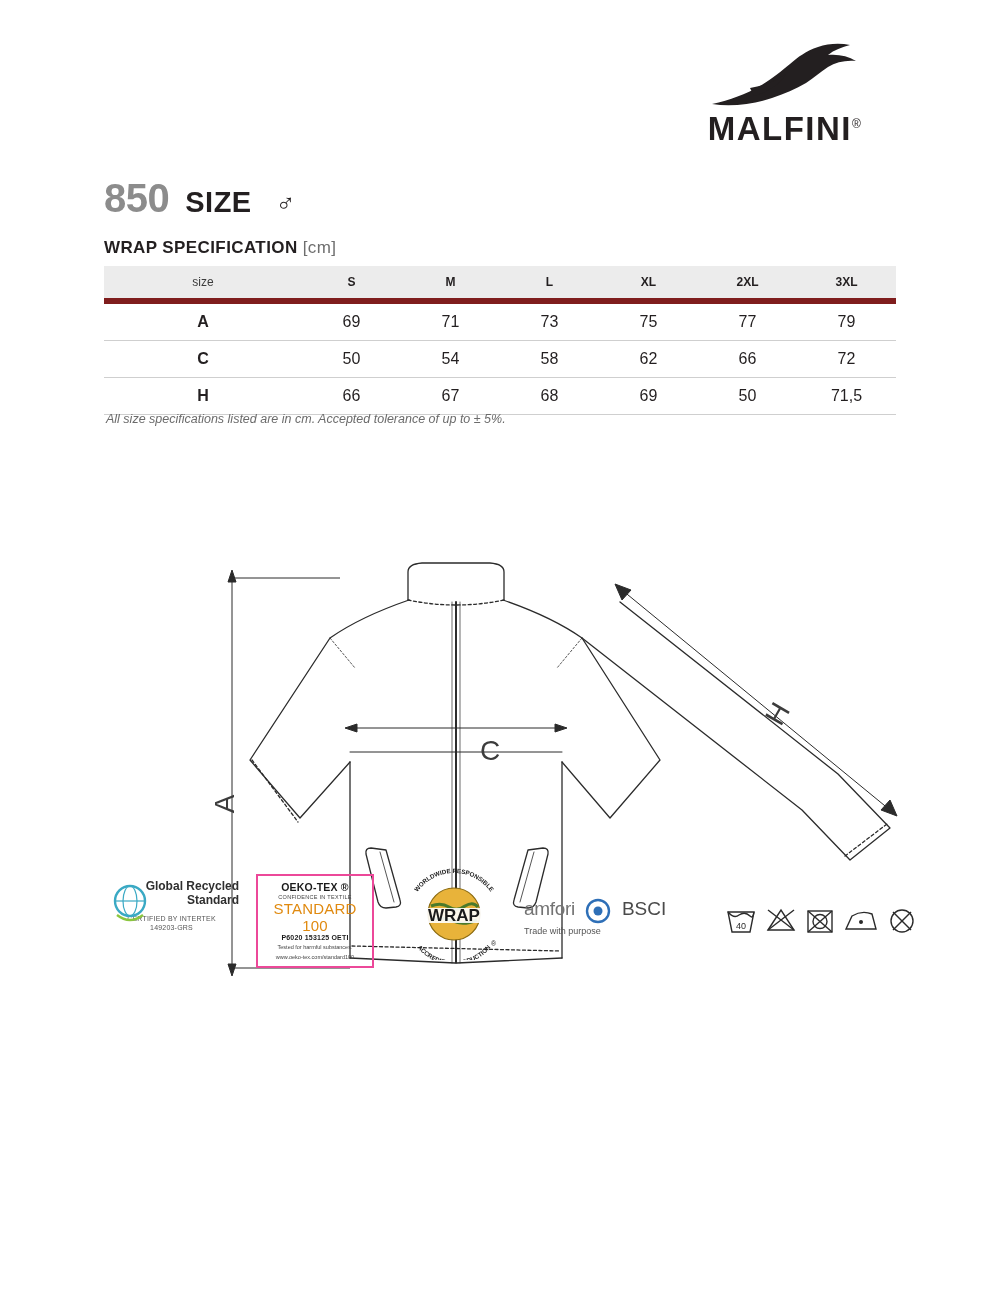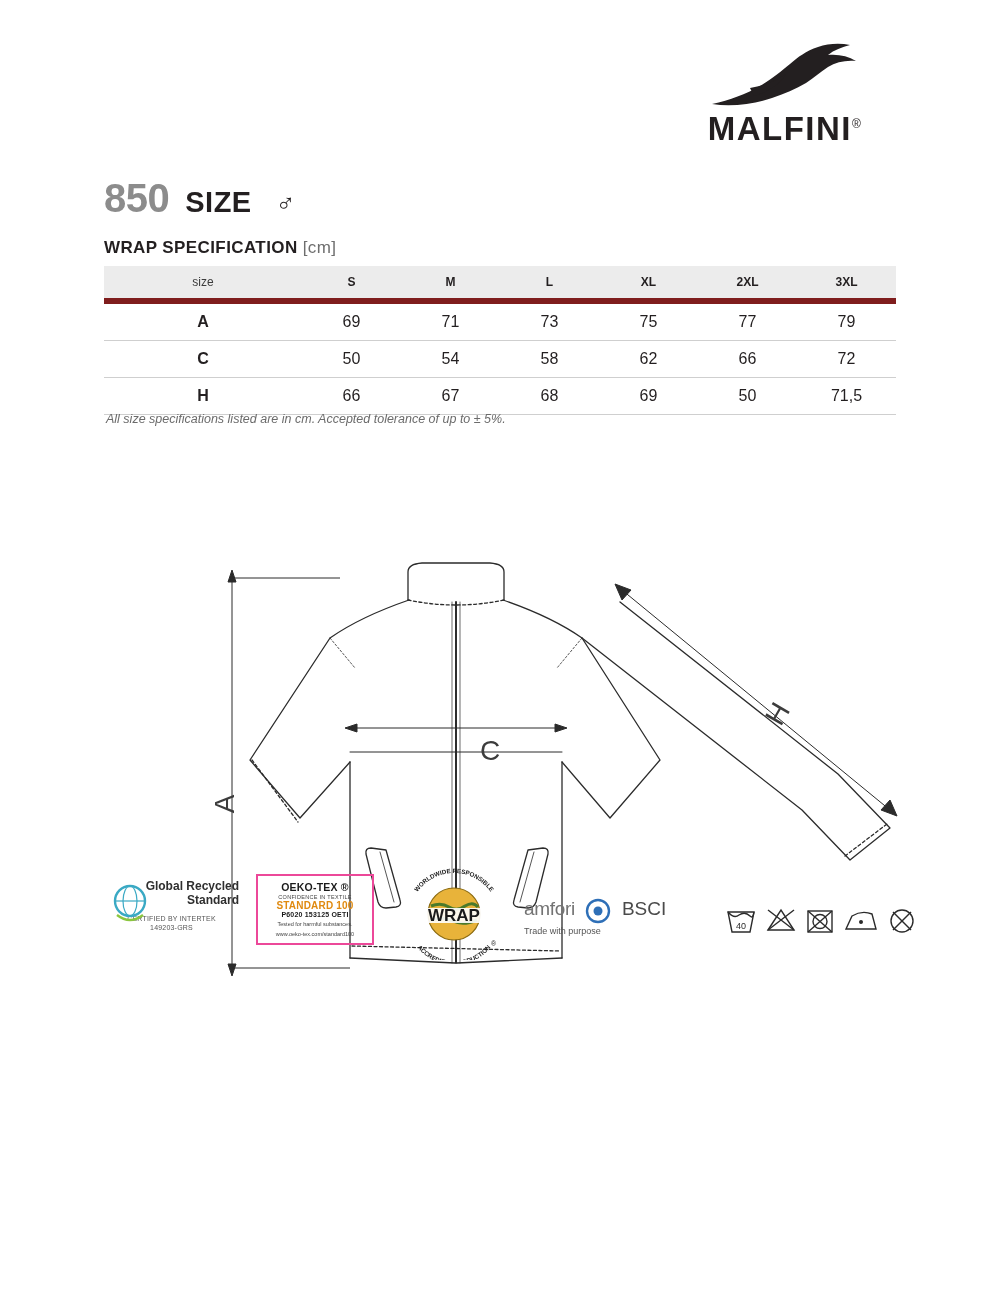--- a/index.html
+++ b/index.html
@@ -171,21 +171,21 @@
   }
 
   .oeko {
     left: 152px; top: 0px;
     width: 118px;
     border: 2px solid #ec4899;
     padding: 5px 4px 4px 4px;
   }
   .oeko .l1 { font-size: 10.5px; font-weight: bold; color: #1a1a1a; letter-spacing: .2px;}
   .oeko .l2 { font-size: 5.5px; color: #444; letter-spacing: .3px; margin-top: 1px;}
-  .oeko .l3 { font-size: 10px; font-weight: bold; color: #e08a10; letter-spacing: .2px;}
+  .oeko .l3 { font-size: 15px; font-weight: normal; color: #e08a10; letter-spacing: .2px;}
   .oeko .l4 { font-size: 7px; font-weight: bold; color: #1a1a1a; letter-spacing: .2px;}
   .oeko .l5 { font-size: 5.5px; color: #444; margin-top: 3px; line-height: 1.35;}
 
   .wrap-logo { left: 290px; top: -6px; width: 120px; }
   .amfori { left: 420px; top: 24px; width: 180px; text-align: left; }
   .amfori .amfori-name {
     font-size: 19px; color: #737373; letter-spacing: -0.3px; display: inline-block;
   }
   .amfori .bsci { font-size: 19px; color: #4a4a4a; display:inline-block; margin-left: 6px; }
   .amfori .tagline { font-size: 9px; color: #555; margin-top: 2px; }

